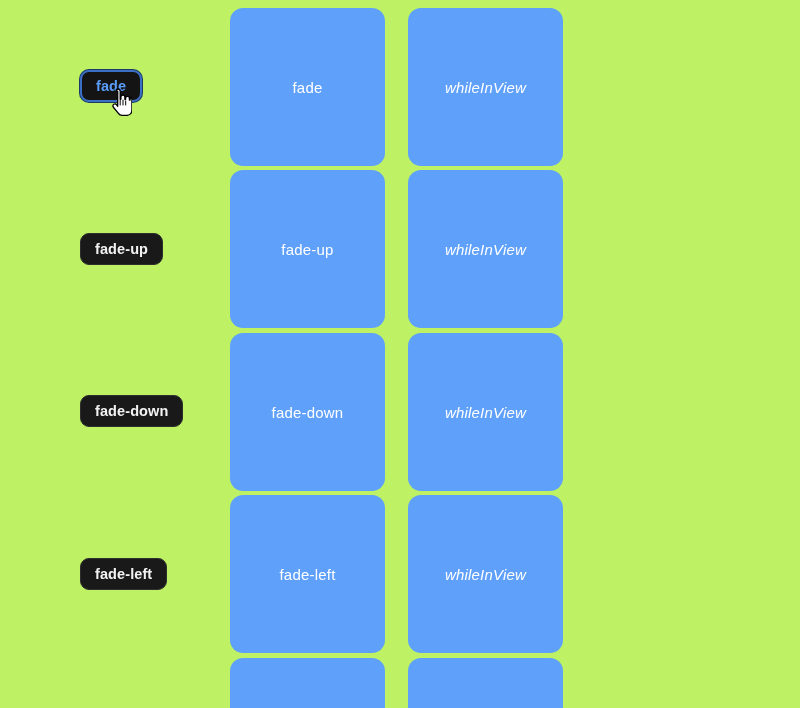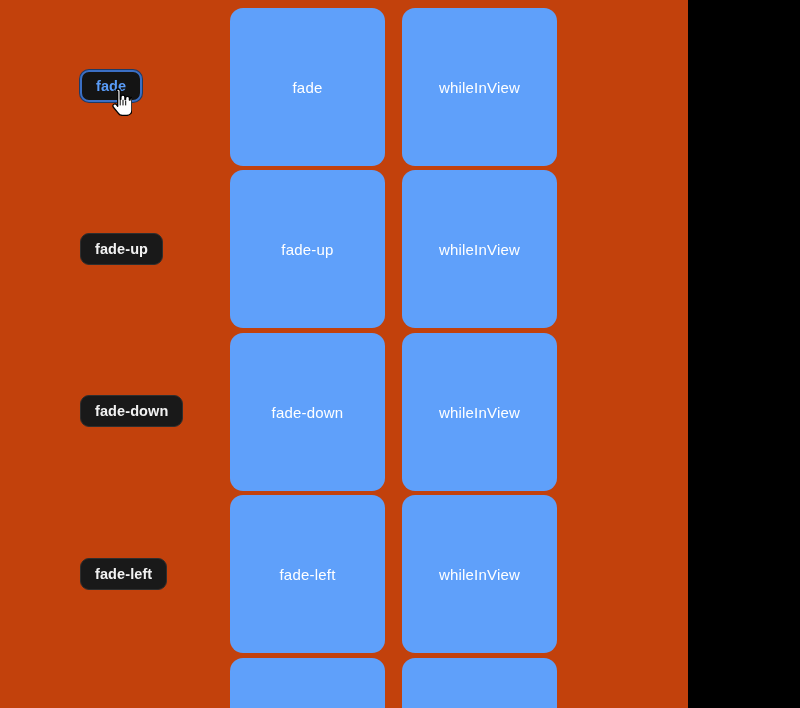--- a/index.html
+++ b/index.html
@@ -4,22 +4,22 @@
 <style>
   * { margin:0; padding:0; box-sizing:border-box; }
   html, body {
     width:800px; height:708px;
     background:#000000;
     font-family:"Liberation Sans", sans-serif;
     overflow:hidden;
   }
   #stage {
     position:relative;
-    width:688px; height:708px;
-    background:#c2410c;
+    width:800px; height:708px;
+    background:#bef264;
     overflow:hidden;
     padding-left:48px;
   }
 
   
   .ctrl-col {
     position:absolute;
     left:80px; top:0;
     width:140px; height:708px;
   }
@@ -59,21 +59,21 @@
     background:#5fa0fa;
     display:flex;
     align-items:center;
     justify-content:center;
     color:#ffffff;
     font-size:15px;
     font-weight:400;
     letter-spacing:.2px;
     overflow:hidden;
   }
-  .card.col2 { left:172px; }
+  .card.col2 { left:178px;font-style:italic; }
   .card.col1 { left:0px; }
 
   
   .cursor {
     position:absolute;
     left:110px; top:88px;
     width:22px; height:28px;
     pointer-events:none;
   }
 </style>

